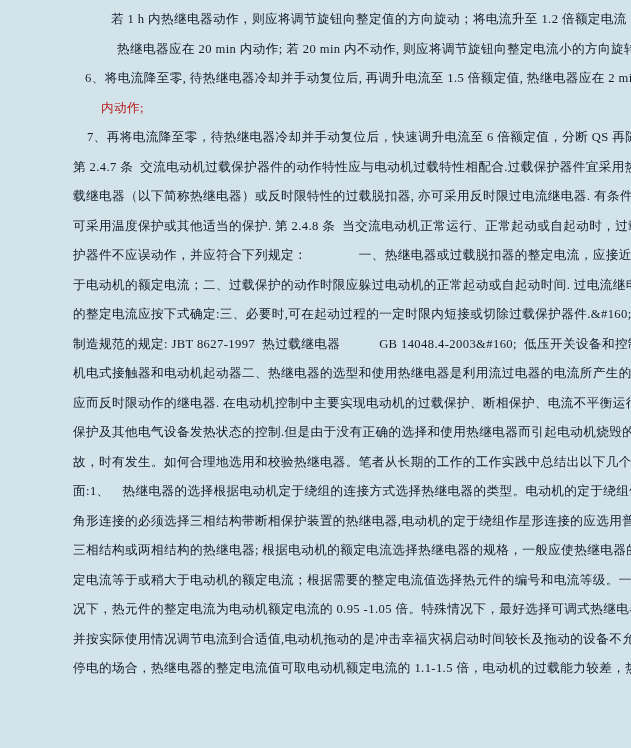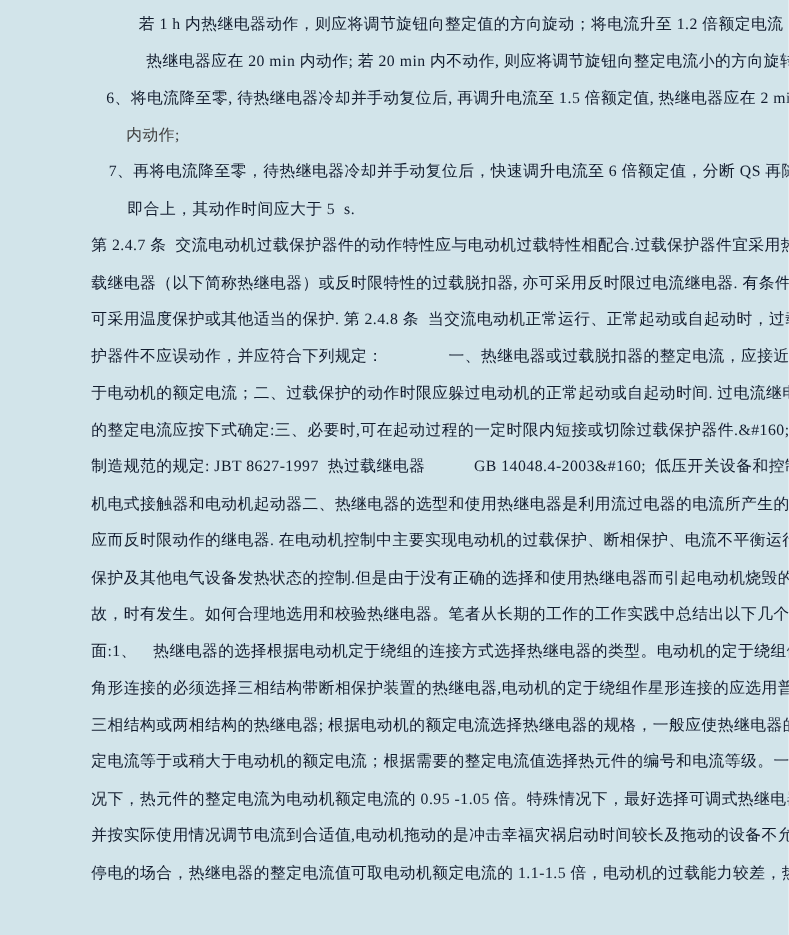--- a/index.html
+++ b/index.html
@@ -37,23 +37,22 @@
   .ind-e { margin-left: 14px; }
   .ind-f { margin-left: 29px; }
 </style>
 </head>
 <body>
 
 <div class="page" style="background: rgb(210, 228, 234); color: rgb(17, 27, 45);">
   <div class="line ind-a" style="color: rgb(17, 27, 45);">若 1 h 内热继电器动作，则应将调节旋钮向整定值的方向旋动；将电流升至 1.2 倍额定电流，</div>
   <div class="line ind-b" style="color: rgb(17, 27, 45);">热继电器应在 20 min 内动作; 若 20 min 内不动作, 则应将调节旋钮向整定电流小的方向旋转;</div>
   <div class="line ind-c" style="color: rgb(17, 27, 45);">6、将电流降至零, 待热继电器冷却并手动复位后, 再调升电流至 1.5 倍额定值, 热继电器应在 2 min</div>
-  <div class="line ind-d" style="color: #404040;">内动作;</div>
+  <div class="line ind-d" style="color: #b91c1c;">内动作;</div>
   <div class="line ind-e" style="color: rgb(17, 27, 45);">7、再将电流降至零，待热继电器冷却并手动复位后，快速调升电流至 6 倍额定值，分断 QS 再随</div>
-  <div class="line ind-f" style="color: rgb(17, 27, 45);">即合上，其动作时间应大于 5  s.</div>
   <div class="line" style="color: rgb(17, 27, 45);">第 2.4.7 条  交流电动机过载保护器件的动作特性应与电动机过载特性相配合.过载保护器件宜采用热过</div>
   <div class="line" style="color: rgb(17, 27, 45);">载继电器（以下简称热继电器）或反时限特性的过载脱扣器, 亦可采用反时限过电流继电器. 有条件时,</div>
   <div class="line" style="color: rgb(17, 27, 45);">可采用温度保护或其他适当的保护. 第 2.4.8 条  当交流电动机正常运行、正常起动或自起动时，过载保</div>
   <div class="line" style="color: rgb(17, 27, 45);">护器件不应误动作，并应符合下列规定：　　　　一、热继电器或过载脱扣器的整定电流，应接近但不小</div>
   <div class="line" style="color: rgb(17, 27, 45);">于电动机的额定电流；二、过载保护的动作时限应躲过电动机的正常起动或自起动时间. 过电流继电器</div>
   <div class="line" style="color: rgb(17, 27, 45);">的整定电流应按下式确定:三、必要时,可在起动过程的一定时限内短接或切除过载保护器件.&amp;#160;2、</div>
   <div class="line" style="color: rgb(17, 27, 45);">制造规范的规定: JBT 8627-1997  热过载继电器　　　GB 14048.4-2003&amp;#160;  低压开关设备和控制设备</div>
   <div class="line" style="color: rgb(17, 27, 45);">机电式接触器和电动机起动器二、热继电器的选型和使用热继电器是利用流过电器的电流所产生的热效</div>
   <div class="line" style="color: rgb(17, 27, 45);">应而反时限动作的继电器. 在电动机控制中主要实现电动机的过载保护、断相保护、电流不平衡运行的</div>
   <div class="line" style="color: rgb(17, 27, 45);">保护及其他电气设备发热状态的控制.但是由于没有正确的选择和使用热继电器而引起电动机烧毁的事</div>

